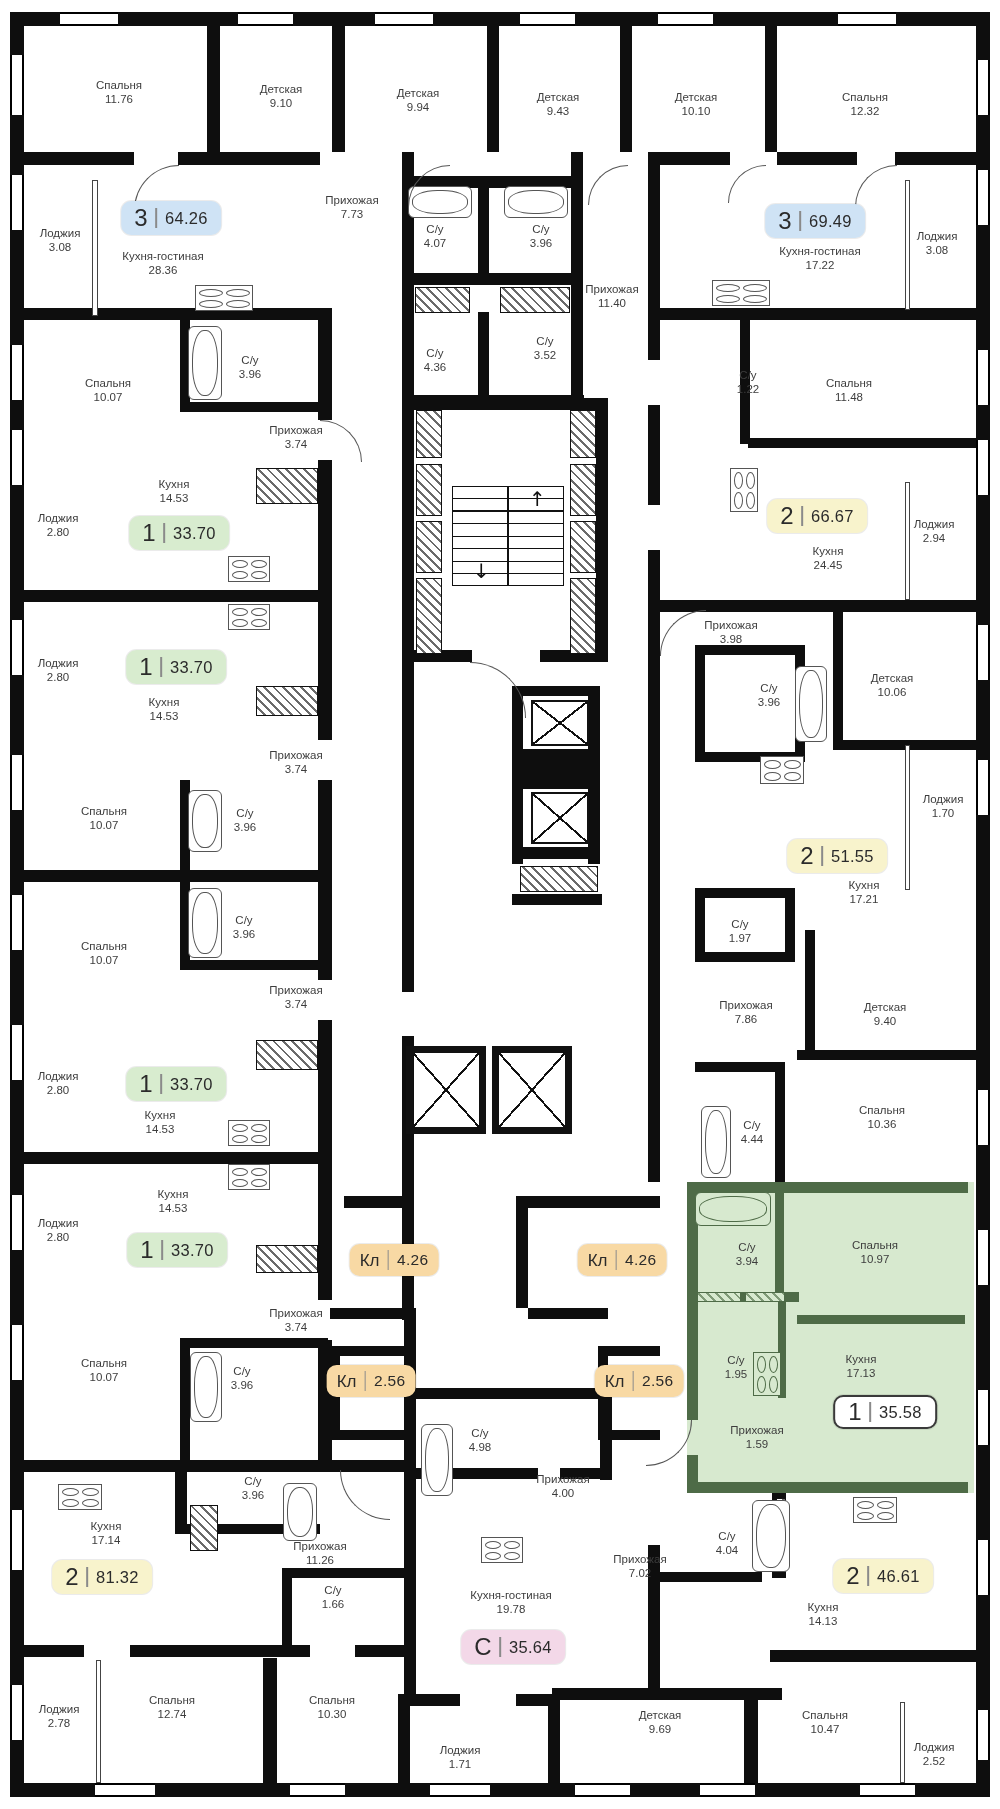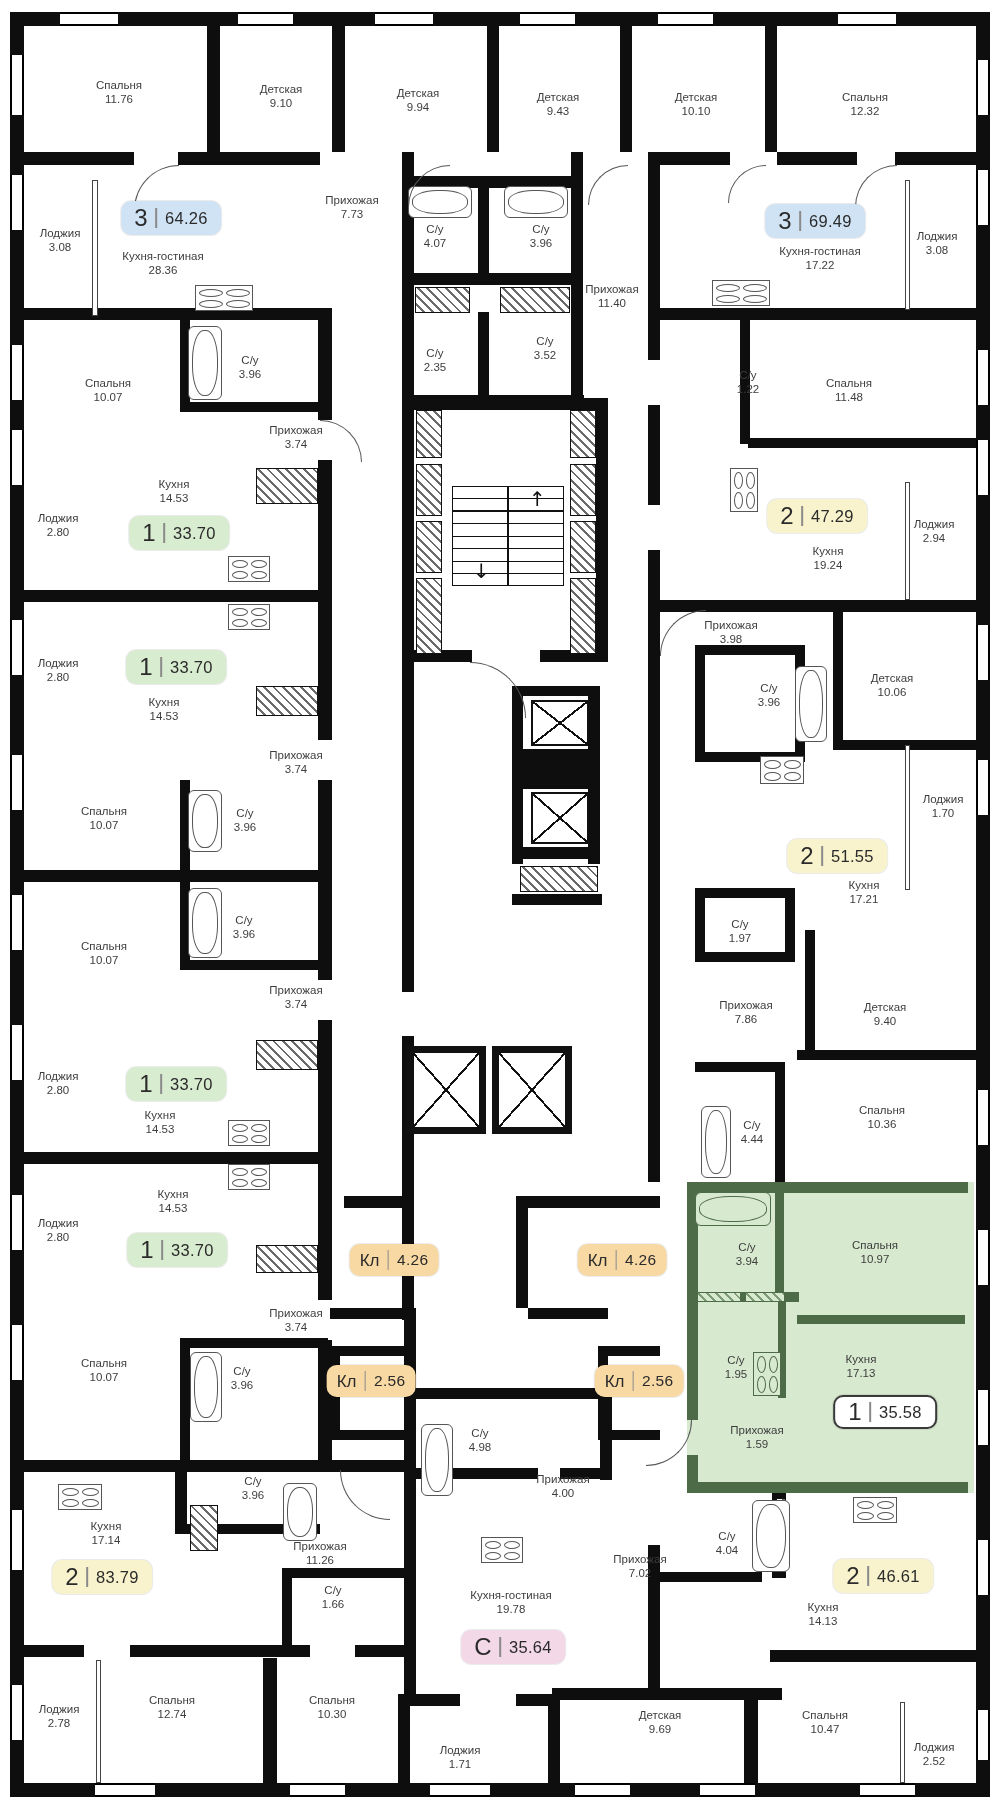--- a/index.html
+++ b/index.html
@@ -416,21 +416,21 @@
       <div class="room-label" style="left: 937px; top: 243px;">
         <div>Лоджия</div>
         <div>3.08</div>
       </div>
       <div class="room-label" style="left: 612px; top: 296px;">
         <div>Прихожая</div>
         <div>11.40</div>
       </div>
       <div class="room-label" style="left: 435px; top: 360px;">
         <div>С/у</div>
-        <div>2.35</div>
+        <div>4.36</div>
       </div>
       <div class="room-label" style="left: 545px; top: 348px;">
         <div>С/у</div>
         <div>3.52</div>
       </div>
       <div class="room-label" style="left: 748px; top: 382px;">
         <div>С/у</div>
         <div>1.22</div>
       </div>
       <div class="room-label" style="left: 849px; top: 390px;">
@@ -452,21 +452,21 @@
       <div class="room-label" style="left: 174px; top: 491px;">
         <div>Кухня</div>
         <div>14.53</div>
       </div>
       <div class="room-label" style="left: 58px; top: 525px;">
         <div>Лоджия</div>
         <div>2.80</div>
       </div>
       <div class="room-label" style="left: 828px; top: 558px;">
         <div>Кухня</div>
-        <div>19.24</div>
+        <div>24.45</div>
       </div>
       <div class="room-label" style="left: 934px; top: 531px;">
         <div>Лоджия</div>
         <div>2.94</div>
       </div>
       <div class="room-label" style="left: 58px; top: 670px;">
         <div>Лоджия</div>
         <div>2.80</div>
       </div>
       <div class="room-label" style="left: 164px; top: 709px;">
@@ -681,31 +681,31 @@
         <span class="a">33.70</span>
       </div>
       <div class="badge" style="left: 177px; top: 1250px; background: rgb(216, 236, 207);">
         <span class="t">1</span>
         <span class="bar"></span>
         <span class="a">33.70</span>
       </div>
       <div class="badge" style="left: 817px; top: 516px; background: rgb(248, 243, 204);">
         <span class="t">2</span>
         <span class="bar"></span>
-        <span class="a">47.29</span>
+        <span class="a">66.67</span>
       </div>
       <div class="badge" style="left: 837px; top: 856px; background: rgb(248, 243, 204);">
         <span class="t">2</span>
         <span class="bar"></span>
         <span class="a">51.55</span>
       </div>
       <div class="badge" style="left: 102px; top: 1577px; background: rgb(248, 243, 204);">
         <span class="t">2</span>
         <span class="bar"></span>
-        <span class="a">83.79</span>
+        <span class="a">81.32</span>
       </div>
       <div class="badge" style="left: 883px; top: 1576px; background: rgb(248, 243, 204);">
         <span class="t">2</span>
         <span class="bar"></span>
         <span class="a">46.61</span>
       </div>
       <div class="badge outline" style="left: 885px; top: 1412px; background: rgb(255, 255, 255);">
         <span class="t">1</span>
         <span class="bar"></span>
         <span class="a">35.58</span>

